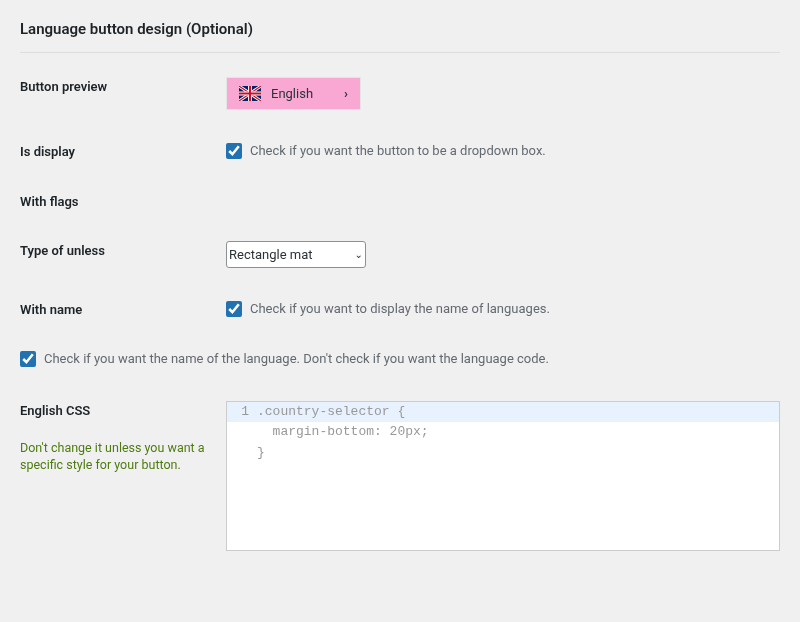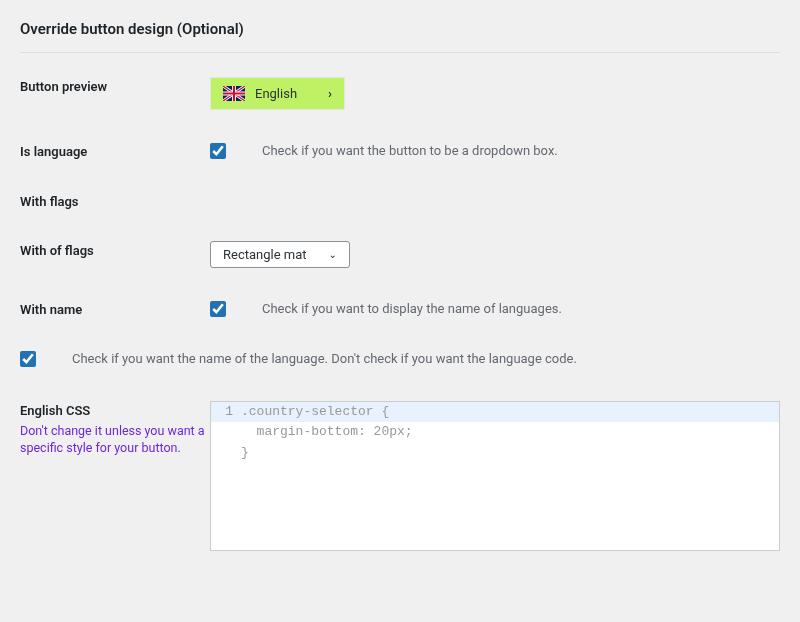--- a/index.html
+++ b/index.html
@@ -22,31 +22,31 @@
       padding-bottom: 14px;
       border-bottom: 1px solid #ddd;
       margin-bottom: 24px;
     }
     .form-row {
       display: flex;
       margin-bottom: 32px;
       align-items: flex-start;
     }
     .form-label {
-      width: 190px;
+      width: 206px;
       flex-shrink: 0;
       font-weight: 600;
       color: #1d2327;
       font-size: 13px;
       padding-top: 2px;
     }
     .form-label .sub {
       font-weight: 400;
-      color: #6d28d9;
-      margin-top: 4px;
+      color: #4d7c0f;
+      margin-top: 21px;
       font-size: 12.5px;
       line-height: 1.4;
     }
     .form-control {
       flex: 1;
     }
     .check-row {
       display: flex;
       align-items: flex-start;
       gap: 8px;
@@ -55,26 +55,25 @@
       width: 16px;
       height: 16px;
       margin-top: 1px;
       accent-color: #2271b1;
       cursor: pointer;
     }
     .check-row .desc {
       color: #646970;
       font-size: 13px;
       line-height: 1.4;
-      margin-left: 28px;
     }
     .button-preview {
       display: inline-flex;
       align-items: center;
-      background: #bef264;
+      background: #f9a8d4;
       border: 1px solid #e4e4e4;
       padding: 8px 12px;
       gap: 10px;
       cursor: pointer;
       min-width: 135px;
     }
     .flag-uk {
       width: 22px;
       height: 15px;
       flex-shrink: 0;
@@ -88,21 +87,21 @@
       color: #2c3338;
       font-size: 13px;
       font-weight: bold;
     }
     .select-wrap {
       display: inline-flex;
       align-items: center;
       background: #fff;
       border: 1px solid #8c8f94;
       border-radius: 3px;
-      padding: 5px 12px;
+      padding: 5px 2px;
       gap: 10px;
       cursor: pointer;
       min-width: 140px;
       font-size: 13px;
       color: #2c3338;
       justify-content: flex-end;
     }
     .select-wrap .sel-text {
       flex: 1;
     }
@@ -132,55 +131,55 @@
       user-select: none;
     }
     .code-text {
       color: #999;
       white-space: pre;
     }
   </style>
 </head>
 <body>
 
-<div class="section-header">Override button design (Optional)</div>
+<div class="section-header">Language button design (Optional)</div>
 
 <div class="form-row">
   <div class="form-label">Button preview</div>
   <div class="form-control">
     <div class="button-preview">
       <svg class="flag-uk" viewBox="0 0 22 15">
         <rect width="22" height="15" fill="#012169"></rect>
         <path d="M0,0 L22,15 M22,0 L0,15" stroke="#fff" stroke-width="3"></path>
         <path d="M0,0 L22,15 M22,0 L0,15" stroke="#C8102E" stroke-width="1.2"></path>
         <path d="M11,0 V15 M0,7.5 H22" stroke="#fff" stroke-width="4"></path>
         <path d="M11,0 V15 M0,7.5 H22" stroke="#C8102E" stroke-width="2.2"></path>
       </svg>
       <span class="lang-name">English</span>
       <span class="chev">›</span>
     </div>
   </div>
 </div>
 
 <div class="form-row">
-  <div class="form-label">Is language</div>
+  <div class="form-label">Is display</div>
   <div class="form-control">
     <div class="check-row">
       <input type="checkbox" checked="" style="">
       <span class="desc">Check if you want the button to be a dropdown box.</span>
     </div>
   </div>
 </div>
 
 <div class="form-row">
   <div class="form-label">With flags</div>
 </div>
 
 <div class="form-row">
-  <div class="form-label">With of flags</div>
+  <div class="form-label">Type of unless</div>
   <div class="form-control">
     <div class="select-wrap">
       <span class="sel-text">Rectangle mat</span>
       <span class="sel-caret">⌄</span>
     </div>
   </div>
 </div>
 
 <div class="form-row">
   <div class="form-label">With name</div>

